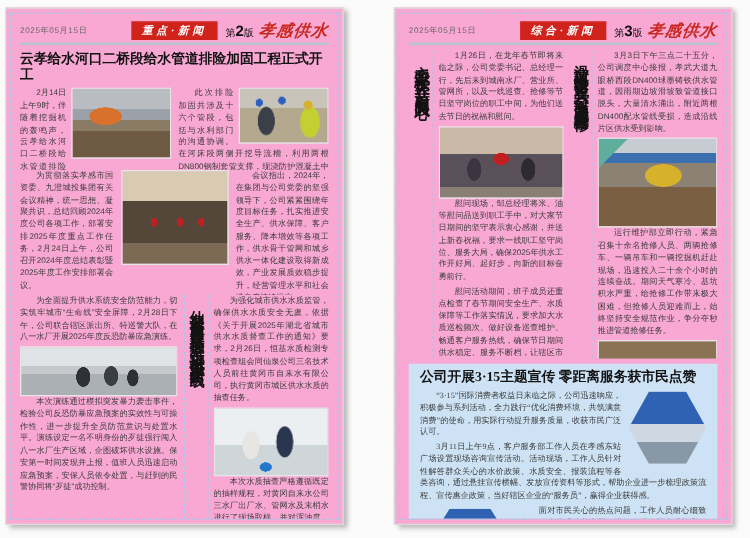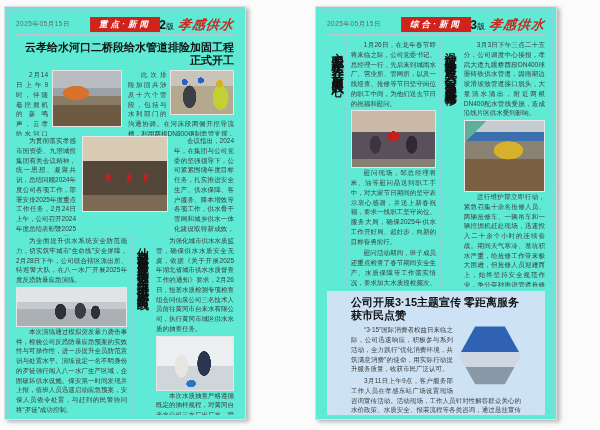--- a/index.html
+++ b/index.html
@@ -1,36 +1,36 @@
 <!DOCTYPE html>
 <html><head>
 <meta charset="utf-8">
 <style>
   html,body{margin:0;padding:0;}
   body{background:#fbfbfb;font-family:"Liberation Sans","DejaVu Sans",sans-serif;}
   .canvas{position:relative;width:600px;height:430px;background:#fbfbfb;overflow:hidden;}
-  .page{position:absolute;top:6px;width:242px;height:414px;background:#5eead4;border:1px solid #ddd;
+  .page{position:absolute;top:6px;width:271px;height:414px;background:#f9a8d4;border:1px solid #ddd;
         box-shadow:3px 2px 4px rgba(0,0,0,.28);box-sizing:border-box;}
   .pleft{left:4px;} .pright-page{left:315px;}
   .pinner{position:absolute;top:3px;left:3px;right:3px;bottom:3px;border:1px dashed #a6c8e4;
           padding:5px 7px;box-sizing:border-box;overflow:hidden;}
   
   .phead{position:relative;display:flex;align-items:center;height:17px;}
   .pdate{font-size:6.5px;color:#666;letter-spacing:.5px;}
   .psec{position:absolute;left:50%;transform:translateX(-50%);background:#cf231c;color:#fff;
         font-size:8.5px;font-weight:bold;font-style:italic;padding:1.5px 9px;letter-spacing:3px;white-space:nowrap;}
   .pr{margin-left:auto;display:flex;align-items:center;gap:4px;}
   .pno{font-size:8px;color:#111;}
   .pno b{font-size:12px;font-weight:bold;}
   .plogo{font-size:13px;color:#c8281e;font-weight:bold;font-style:italic;
          font-family:"DejaVu Serif","Liberation Serif",serif;transform:skewX(-8deg);letter-spacing:1px;}
   .phline{height:0;border-bottom:2px solid #b7c3cd;margin:1px 0 4px;}
   
   .h1{font-size:11px;font-weight:bold;color:#121212;margin:1px 0 3px;line-height:1.2;}
-  .c{text-align:right;}
+  .c{text-align:left;}
   .bt{font-size:6.5px;line-height:1.5;color:#3b3b3b;text-align:justify;margin:0 0 2px;text-indent:13px;}
   .vh{writing-mode:vertical-rl;font-size:12px;font-weight:bold;color:#121212;letter-spacing:2px;
       line-height:1.15;padding:3px 2px;border-left:1px dashed #a6c8e4;border-right:1px dashed #a6c8e4;
       flex:0 0 auto;overflow:hidden;}
   .row{display:flex;gap:6px;}
   .colw{flex:1 1 0;overflow:hidden;}
   .art{overflow:hidden;}
   .a1{height:96px;} .a2{height:100px;}
   .bottomrow{display:flex;gap:5px;height:180px;overflow:hidden;}
   .b-left{width:51%;overflow:hidden;}
@@ -79,21 +79,21 @@
     linear-gradient(180deg,#b59a8a 0 30%,#6a4a44 30% 80%,#8a6f60 80% 100%);}
   #ph-landslide{height:72px;background:
     linear-gradient(135deg,#5fae9c 0 14%,rgba(0,0,0,0) 14.5%),
     radial-gradient(26px 16px at 55% 42%,#d8b12c 0 55%,rgba(0,0,0,0) 58%),
     linear-gradient(180deg,#c7ccd2 0 16%,#3b6fae 16% 28%,#8c8274 28% 55%,#7a5f43 55% 100%);}
   #ph-pit{height:40px;background:
     radial-gradient(6px 8px at 40% 55%,#d8c22c 0 60%,rgba(0,0,0,0) 62%),
     radial-gradient(6px 8px at 58% 60%,#d8c22c 0 60%,rgba(0,0,0,0) 62%),
     linear-gradient(180deg,#8a7354 0 40%,#7a6248 40% 100%);}
   
-  .bluebox{margin-top:4px;background:#cde3f5;height:124px;padding:5px 24px;box-sizing:border-box;overflow:hidden;}
+  .bluebox{margin-top:4px;background:#cde3f5;height:124px;padding:5px 9px;box-sizing:border-box;overflow:hidden;font-family:Liberation Serif, serif;}
   .bluebox .h1{font-size:11px;margin:0 0 3px;}
   .hex{clip-path:polygon(26% 2%,74% 2%,100% 50%,74% 98%,26% 98%,0% 50%);
        background:linear-gradient(180deg,#2f62b3 0 45%,#cfd8e2 45% 70%,#8898a6 70% 100%);}
   .hexR{float:right;width:62px;height:60px;margin:0 0 2px 6px;}
   .hexL{float:left;width:68px;height:58px;margin:2px 8px 0 6px;}
 </style>
 </head>
 <body>
 
 <div class="canvas">

